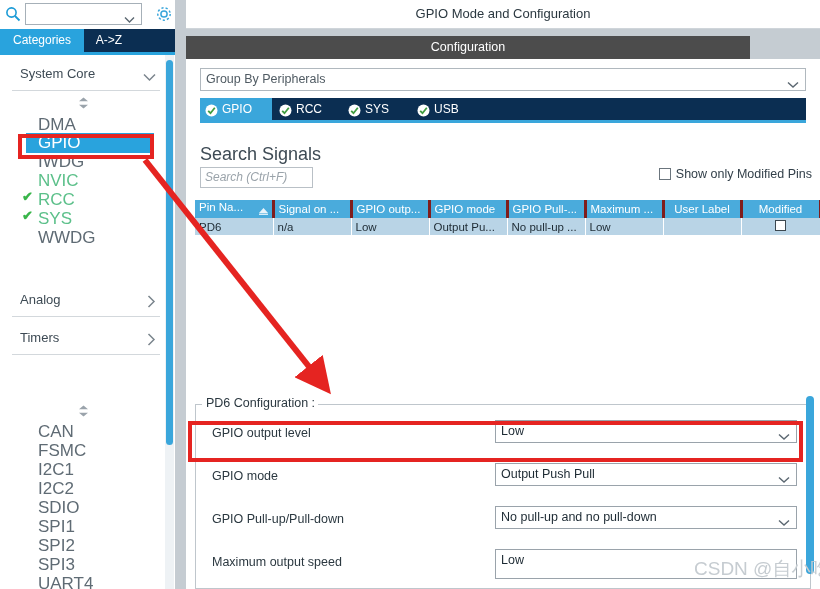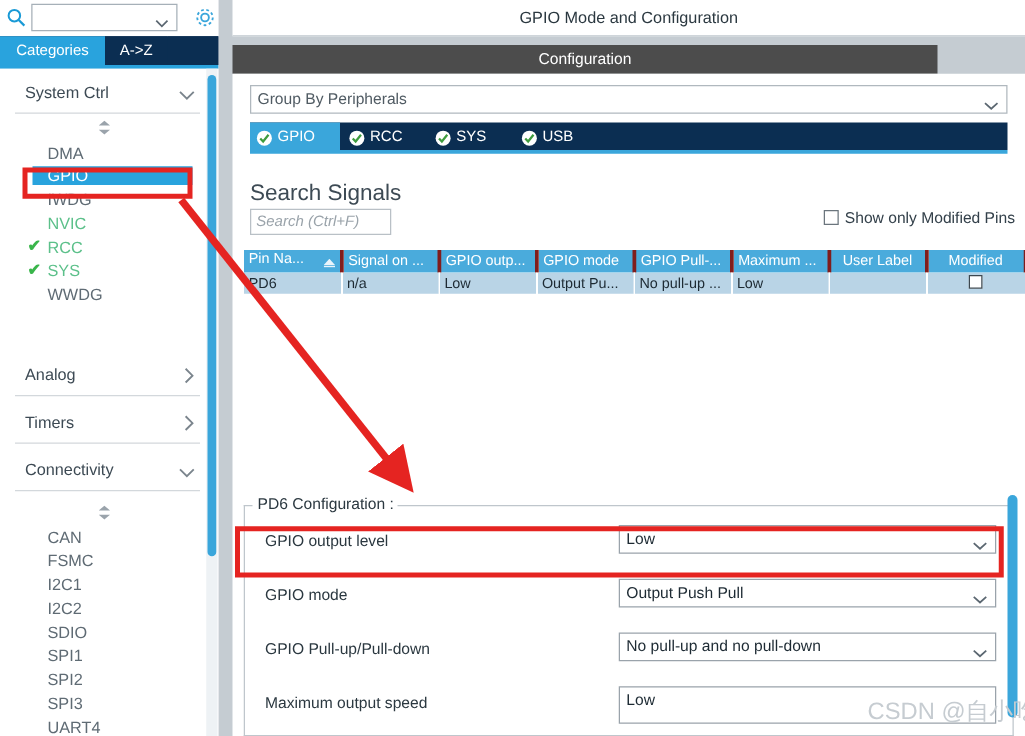--- a/index.html
+++ b/index.html
@@ -113,21 +113,21 @@
     position: absolute;
     right: 4px; top: 5px;
   }
   .spinner-glyph {
     position: absolute;
     width: 13px; height: 12px;
   }
   .tree-item {
     position: absolute;
     left: 38px;
-    font-size: 13px;
+    font-size: 17px;
     color: #5f6b74;
     white-space: nowrap;
   }
   .tree-item.green { color: #5cc08a; }
   .tree-item.selected {
     left: 26px;
     width: 128px;
     background: #29a3dd;
     color: #ffffff;
     padding-left: 12px;
@@ -448,21 +448,21 @@
     <div class="tabstrip">
       <div class="cat-tab tab-cats active">Categories</div>
       <div class="cat-tab tab-az inactive">A-&gt;Z</div>
       <div class="tabstrip-fill"></div>
     </div>
     <div class="accent-line"></div>
 
     <div class="tree">
 
       <div class="group-head" style="top:8px;">
-        <span class="gtext">System Ctrl</span>
+        <span class="gtext">System Core</span>
         <span class="gchev">
           <svg width="13" height="9" viewBox="0 0 13 9">
               <polyline points="1,1.5 6.5,7 12,1.5" fill="none" stroke="#7b858d" stroke-width="1.5"></polyline>
             </svg>
         </span>
       </div>
       <span class="spinner-glyph" style="left:77px; top:40px;">
         <svg width="13" height="12" viewBox="0 0 13 12">
           <polygon points="6.5,0.5 11,4.3 2,4.3" fill="#9aa3ab"></polygon>
           <polygon points="6.5,11.5 11,7.7 2,7.7" fill="#9aa3ab"></polygon>
@@ -490,28 +490,20 @@
 
       <div class="group-head" style="top:272px;">
         <span class="gtext">Timers</span>
         <span class="gchev">
           <svg width="9" height="13" viewBox="0 0 9 13">
               <polyline points="1.5,1 7,6.5 1.5,12" fill="none" stroke="#7b858d" stroke-width="1.5"></polyline>
             </svg>
         </span>
       </div>
 
-      <div class="group-head" style="top:310px;">
-        <span class="gtext">Connectivity</span>
-        <span class="gchev">
-          <svg width="13" height="9" viewBox="0 0 13 9">
-              <polyline points="1,1.5 6.5,7 12,1.5" fill="none" stroke="#7b858d" stroke-width="1.5"></polyline>
-            </svg>
-        </span>
-      </div>
       <span class="spinner-glyph" style="left:77px; top:348px;">
         <svg width="13" height="12" viewBox="0 0 13 12">
           <polygon points="6.5,0.5 11,4.3 2,4.3" fill="#9aa3ab"></polygon>
           <polygon points="6.5,11.5 11,7.7 2,7.7" fill="#9aa3ab"></polygon>
         </svg>
       </span>
 
       <div class="tree-item" style="top:367px;">CAN</div>
       <div class="tree-item" style="top:386px;">FSMC</div>
       <div class="tree-item" style="top:405px;">I2C1</div>

